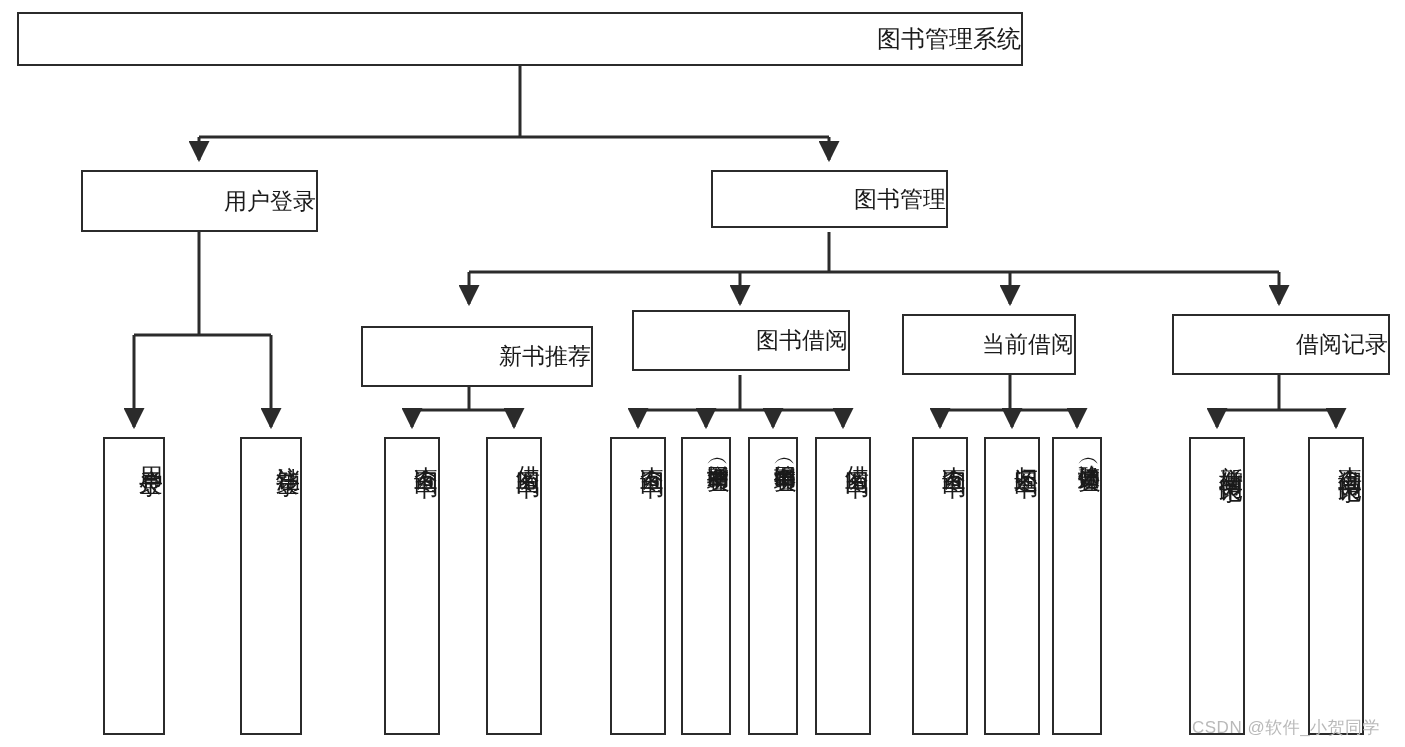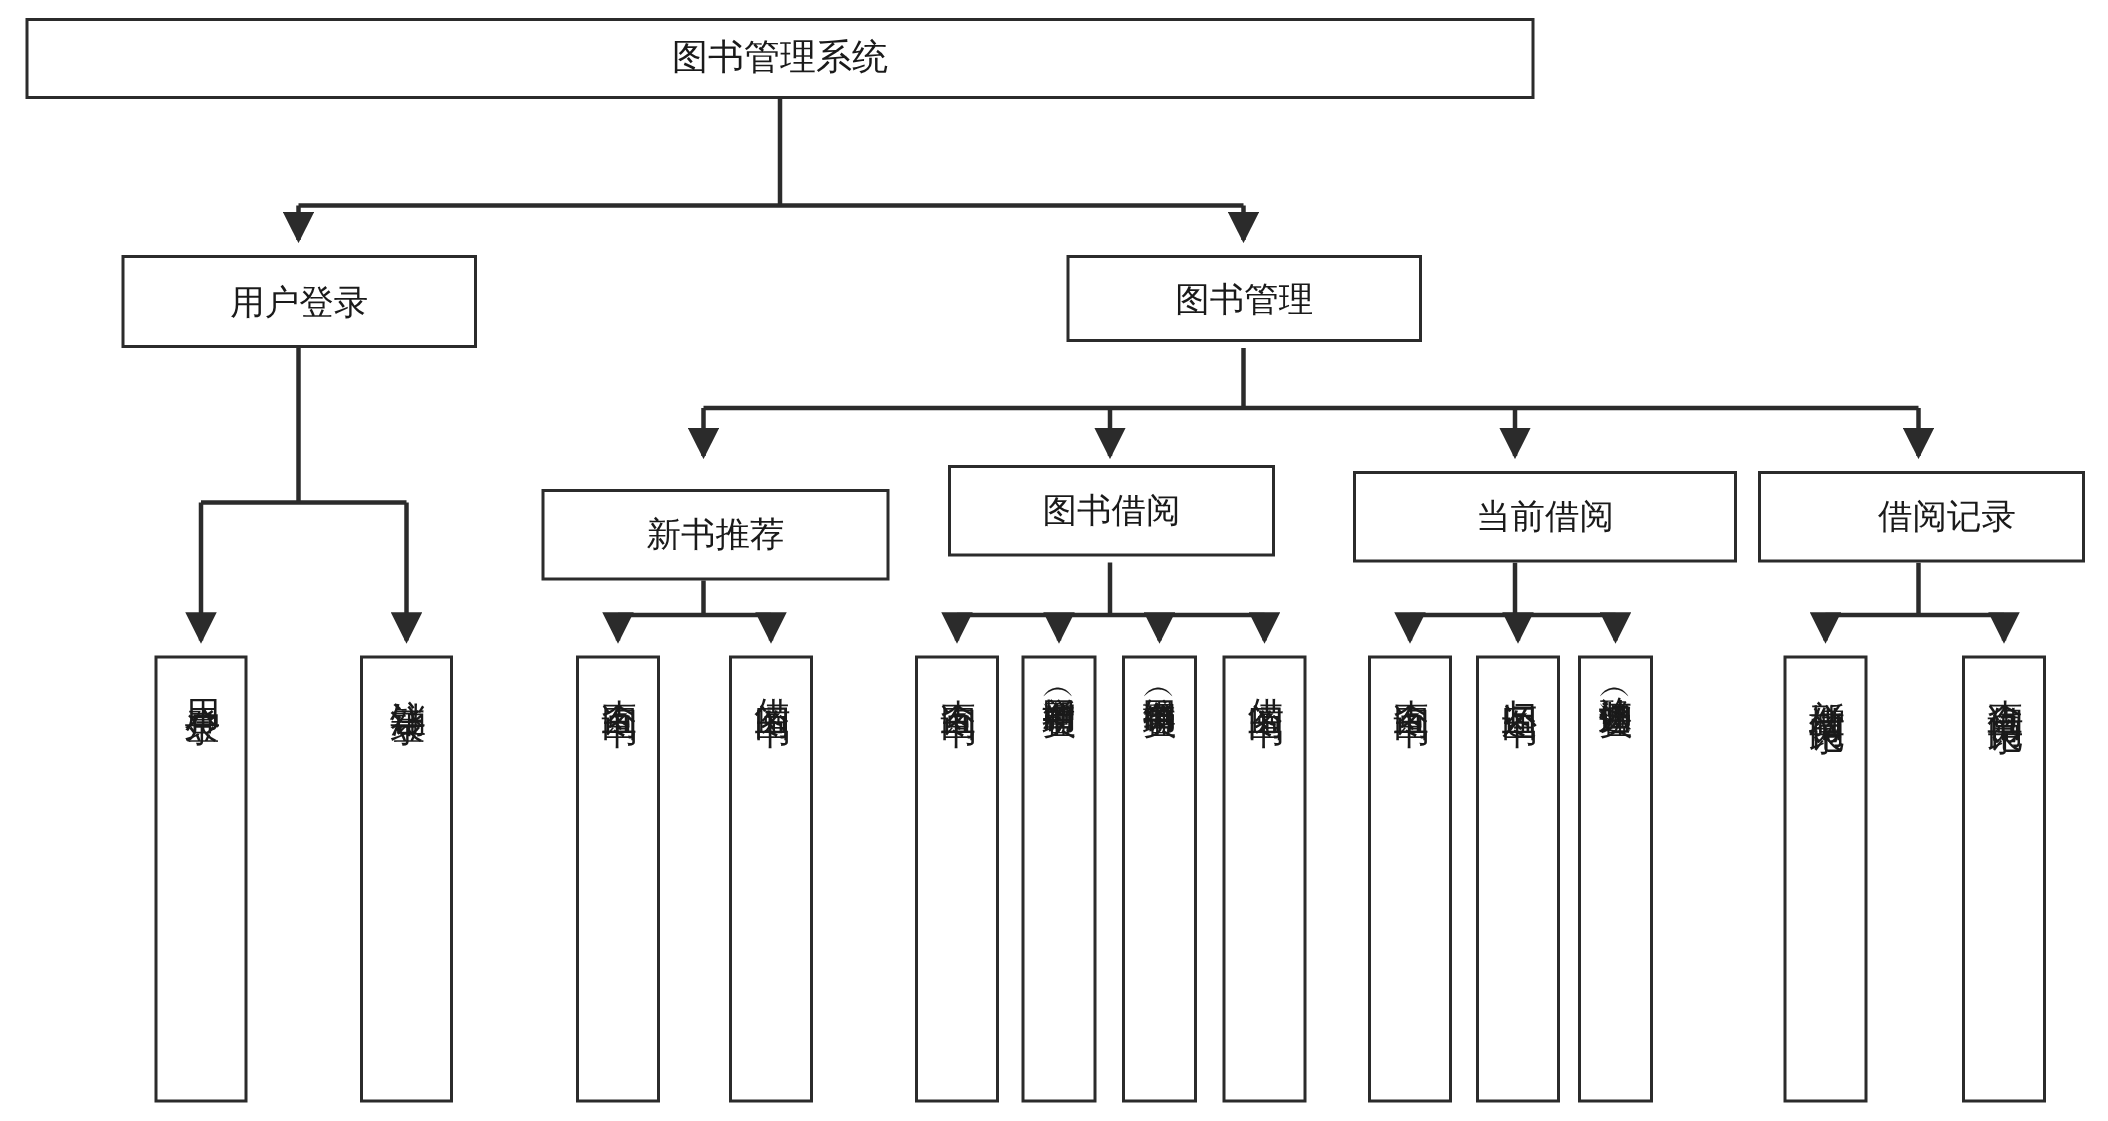--- a/index.html
+++ b/index.html
@@ -25,21 +25,21 @@
     width: 1405px;
     height: 747px;
   }
   .node {
     position: absolute;
     box-sizing: border-box;
     background: #ffffff;
     border: 2px solid #2b2b2b;
     display: flex;
     align-items: center;
-    justify-content: center;
+    justify-content: flex-end;
     color: #1a1a1a;
   }
   .node-label {
     display: block;
     text-align: center;
     line-height: 1.16;
     white-space: nowrap;
   }
   
   .node.horiz .node-label {
@@ -137,21 +137,21 @@
       </div>
       <div class="node horiz" style="left: 711px; top: 170px; width: 237px; height: 58px;">
         <span class="node-label">图书管理</span>
       </div>
       <div class="node horiz" style="left: 361px; top: 326px; width: 232px; height: 61px;">
         <span class="node-label">新书推荐</span>
       </div>
       <div class="node horiz" style="left: 632px; top: 310px; width: 218px; height: 61px;">
         <span class="node-label">图书借阅</span>
       </div>
-      <div class="node horiz" style="left: 902px; top: 314px; width: 256px; height: 61px;">
+      <div class="node horiz" style="left: 902px; top: 314px; width: 174px; height: 61px;">
         <span class="node-label">当前借阅</span>
       </div>
       <div class="node horiz" style="left: 1172px; top: 314px; width: 218px; height: 61px; padding-left: 34px;">
         <span class="node-label">借阅记录</span>
       </div>
       <div class="node vert" style="left: 103px; top: 437px; width: 62px; height: 298px;">
         <span class="node-label">用户登录</span>
       </div>
       <div class="node vert" style="left: 240px; top: 437px; width: 62px; height: 298px;">
         <span class="node-label">注销登录</span>
@@ -184,14 +184,15 @@
         <span class="node-label">确认归还（管理员）</span>
       </div>
       <div class="node vert" style="left: 1189px; top: 437px; width: 56px; height: 298px;">
         <span class="node-label">新增借阅记录</span>
       </div>
       <div class="node vert" style="left: 1308px; top: 437px; width: 56px; height: 298px;">
         <span class="node-label">查询借阅记录</span>
       </div>
     </div>
 
+  <div class="watermark" style="left: 1192px; top: 716px;">CSDN @软件_小贺同学</div>
 
 </div>
 
 </body></html>

